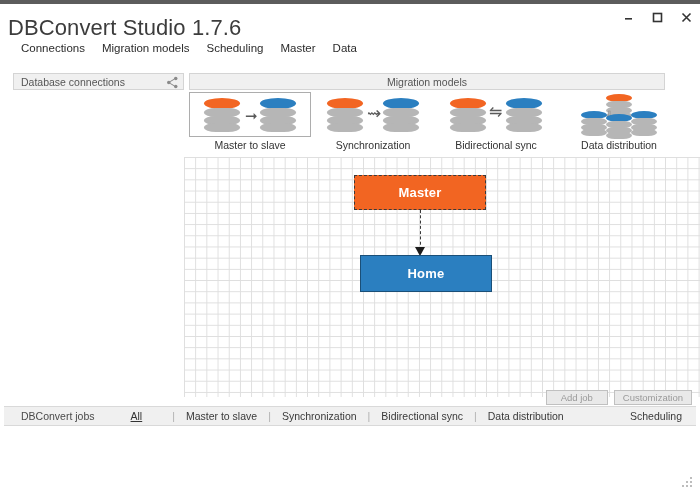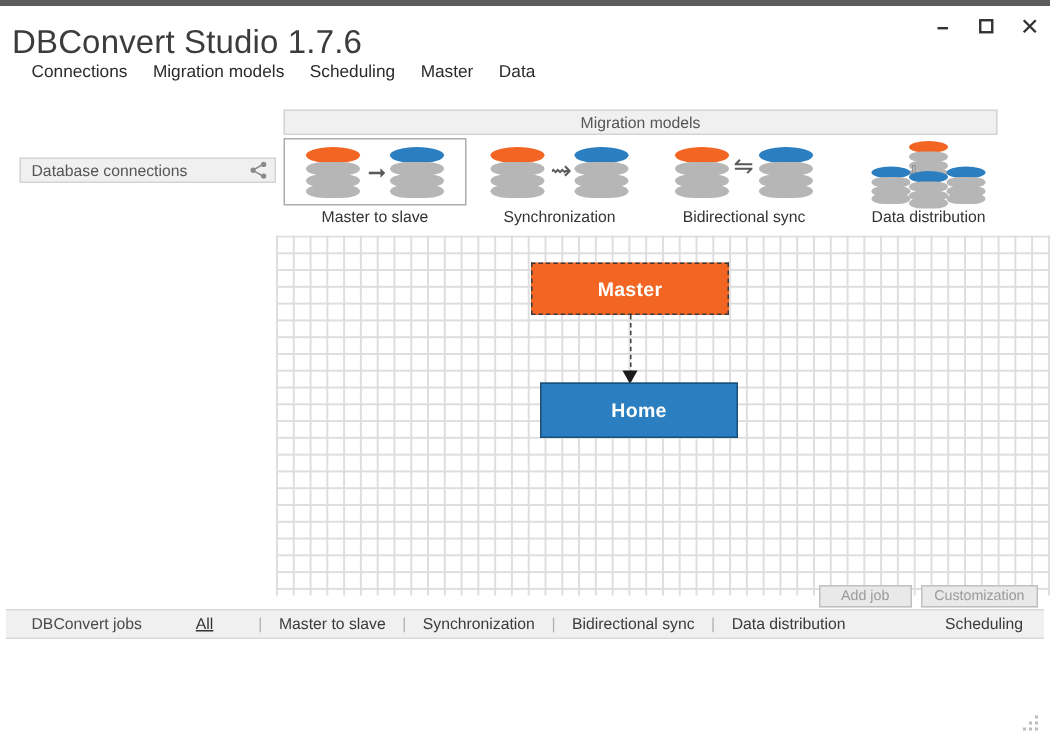--- a/index.html
+++ b/index.html
@@ -131,21 +131,20 @@
     position: absolute;
     left: 13px; top: 73px;
     width: 171px; height: 17px;
     background: #f0f0f0;
     border: 1px solid #d4d4d4;
     box-sizing: border-box;
     display: flex;
     align-items: center;
     justify-content: space-between;
     padding: 0 4px 0 7px;
-    margin-top: 32px;
   }
   .panel-header-label {
     font-size: 10.5px;
     color: #555555;
     white-space: nowrap;
   }
   .share-icon {
     width: 13px; height: 13px;
     display: block;
     cursor: default;

